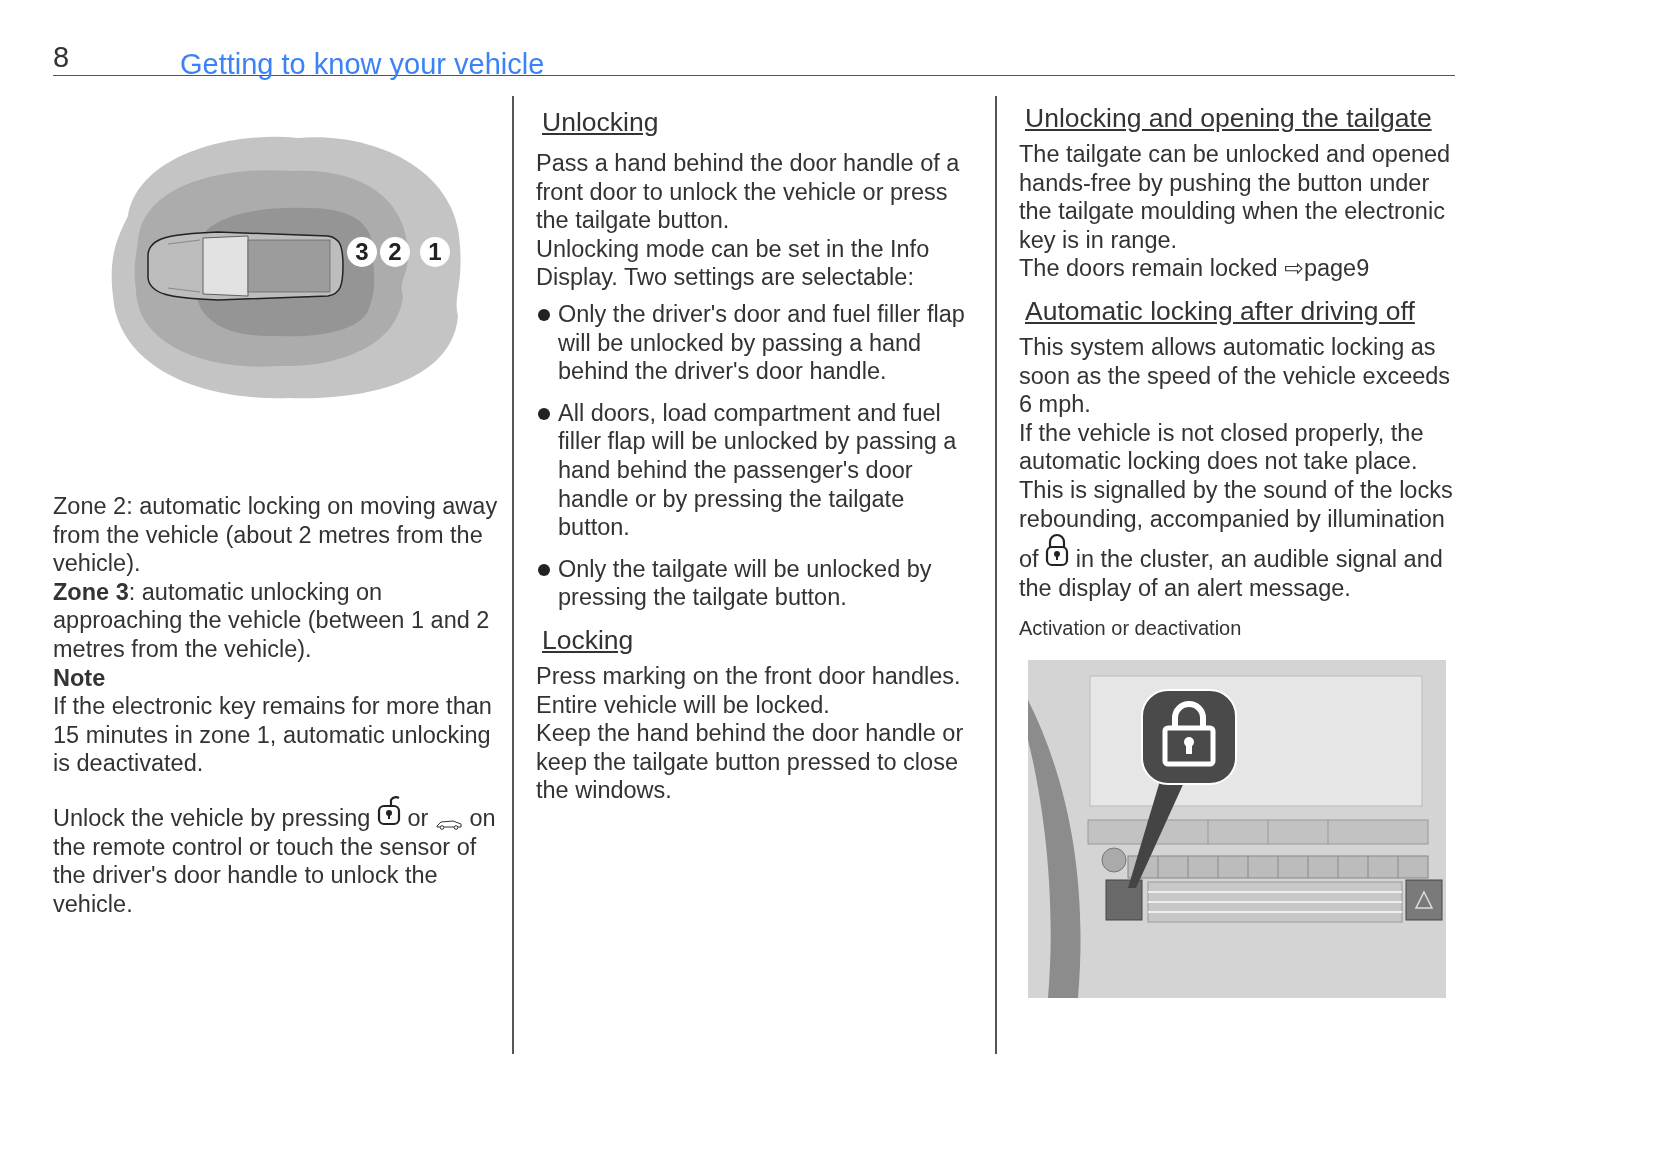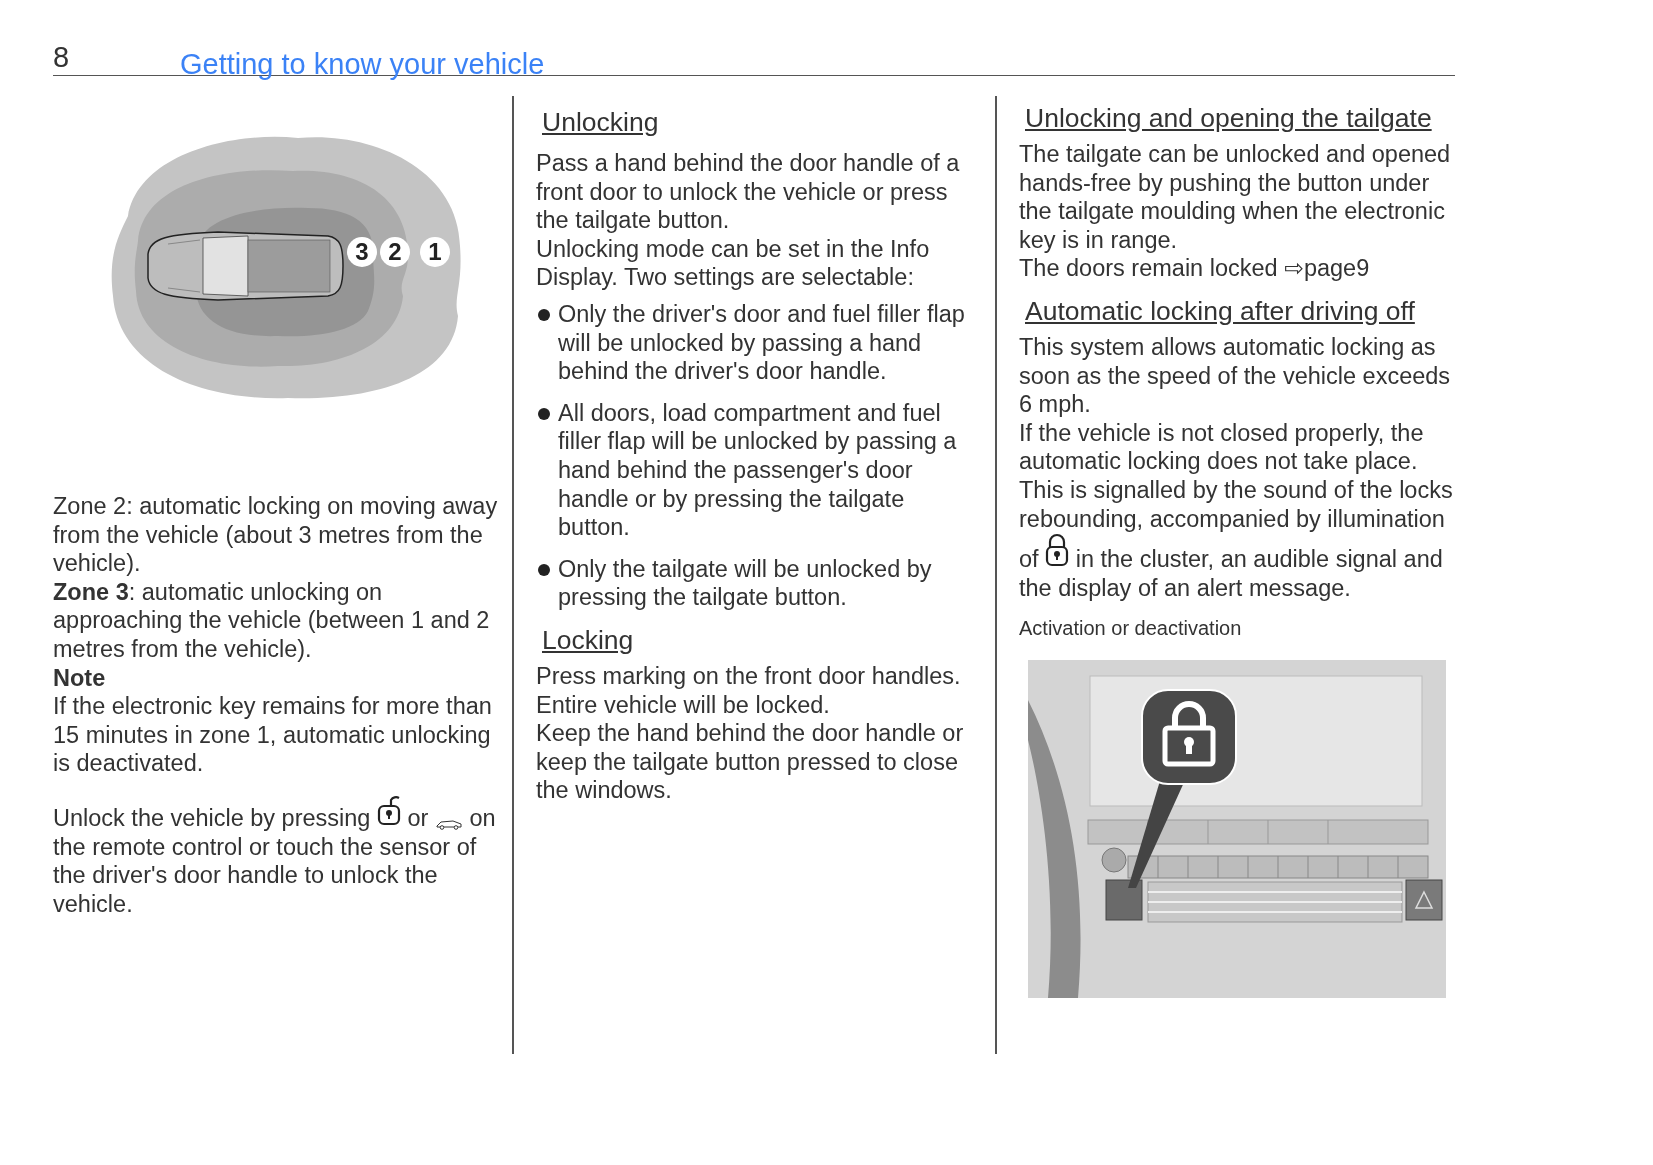--- a/index.html
+++ b/index.html
@@ -64,21 +64,21 @@
         <text x="287" y="134" text-anchor="middle" font-family="Liberation Sans, sans-serif" font-weight="bold" font-size="24" fill="#222">2</text>
       </g>
       <g>
         <circle cx="327" cy="126" r="15" fill="#fff"></circle>
         <text x="327" y="134" text-anchor="middle" font-family="Liberation Sans, sans-serif" font-weight="bold" font-size="24" fill="#222">1</text>
       </g>
     </svg>
   </div>
 
   <div class="txt">
-    <p><span class="bold" style="font-weight:400">Zone 2</span><span>: automatic locking on moving away from the vehicle (about 3 metres from the vehicle).</span></p>
+    <p><span class="bold" style="font-weight:400">Zone 2</span><span>: automatic locking on moving away from the vehicle (about 2 metres from the vehicle).</span></p>
     <p><span class="bold" style="font-weight:600">Zone 3</span><span>: automatic unlocking on approaching the vehicle (between 1 and 2 metres from the vehicle).</span></p>
     <p class="bold" style="font-weight:600">Note</p>
     <p>If the electronic key remains for more than 15 minutes in zone 1, automatic unlocking is deactivated.</p>
     <p style="margin-top:14px">
       <span>Unlock the vehicle by pressing</span>
       <svg class="inline-icon" width="24" height="36" viewBox="0 0 24 36" style="vertical-align:-2px">
         <path d="M14,14 L14,8 A6,6 0 0 1 22,6" fill="none" stroke="#222" stroke-width="2.2"></path>
         <rect x="2" y="14" width="20" height="18" rx="5" fill="#fff" stroke="#222" stroke-width="2.2"></rect>
         <circle cx="12" cy="21" r="3" fill="#222"></circle>
           <rect x="11" y="22" width="2" height="5" fill="#222"></rect>

